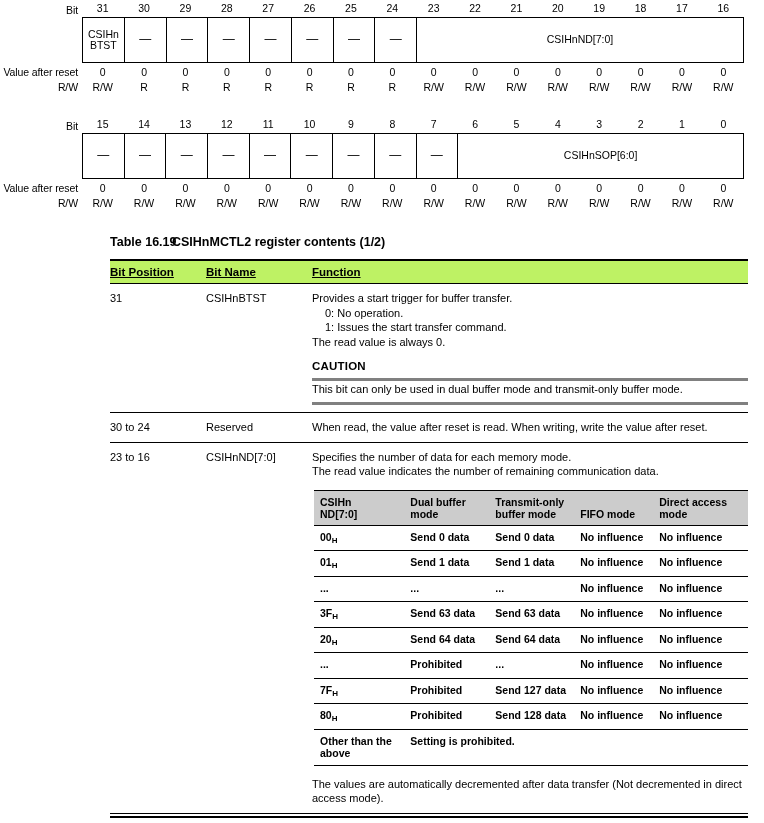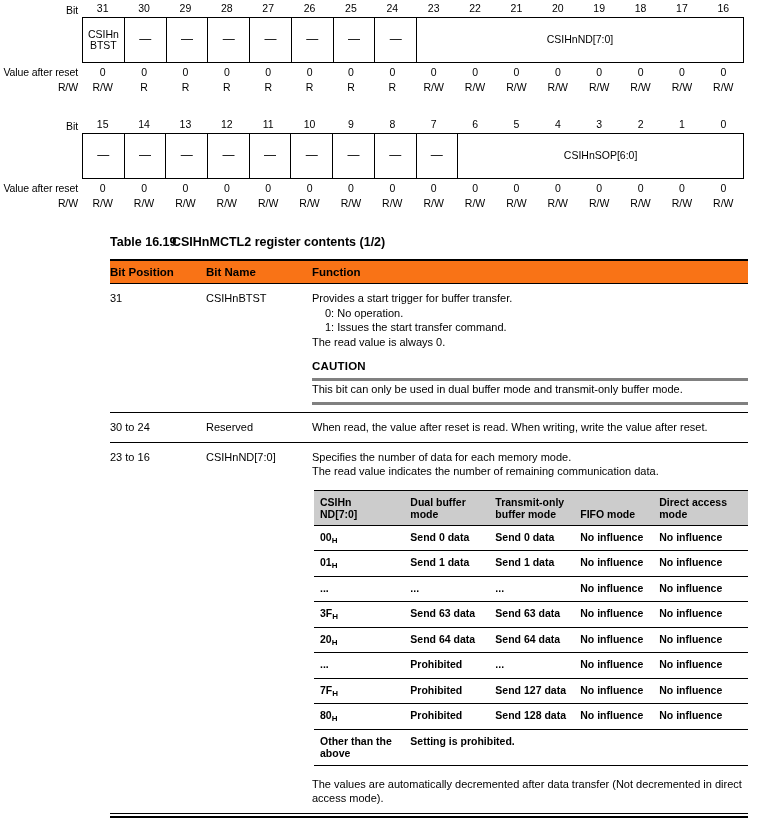--- a/index.html
+++ b/index.html
@@ -80,23 +80,24 @@
   .maintbl {
     position: absolute;
     left: 110px;
     width: 638px;
     border-collapse: collapse;
     font-size: 11px;
   }
   .maintbl td, .maintbl th { vertical-align: top; padding: 0; text-align: left; }
 
   .mt-head {
-    background: #f97316;
+    background: #bef264;
     border-top: 2.2px solid #000;
     border-bottom: 1.1px solid #000;
+    text-decoration: underline;
   }
   .mt-head td {
     font-weight: bold;
     font-size: 11.5px;
     padding: 5px 0 5px 0;
   }
   .col-bp { width: 96px; }
   .col-bn { width: 106px; }
   .col-fn { width: 436px; }
 

